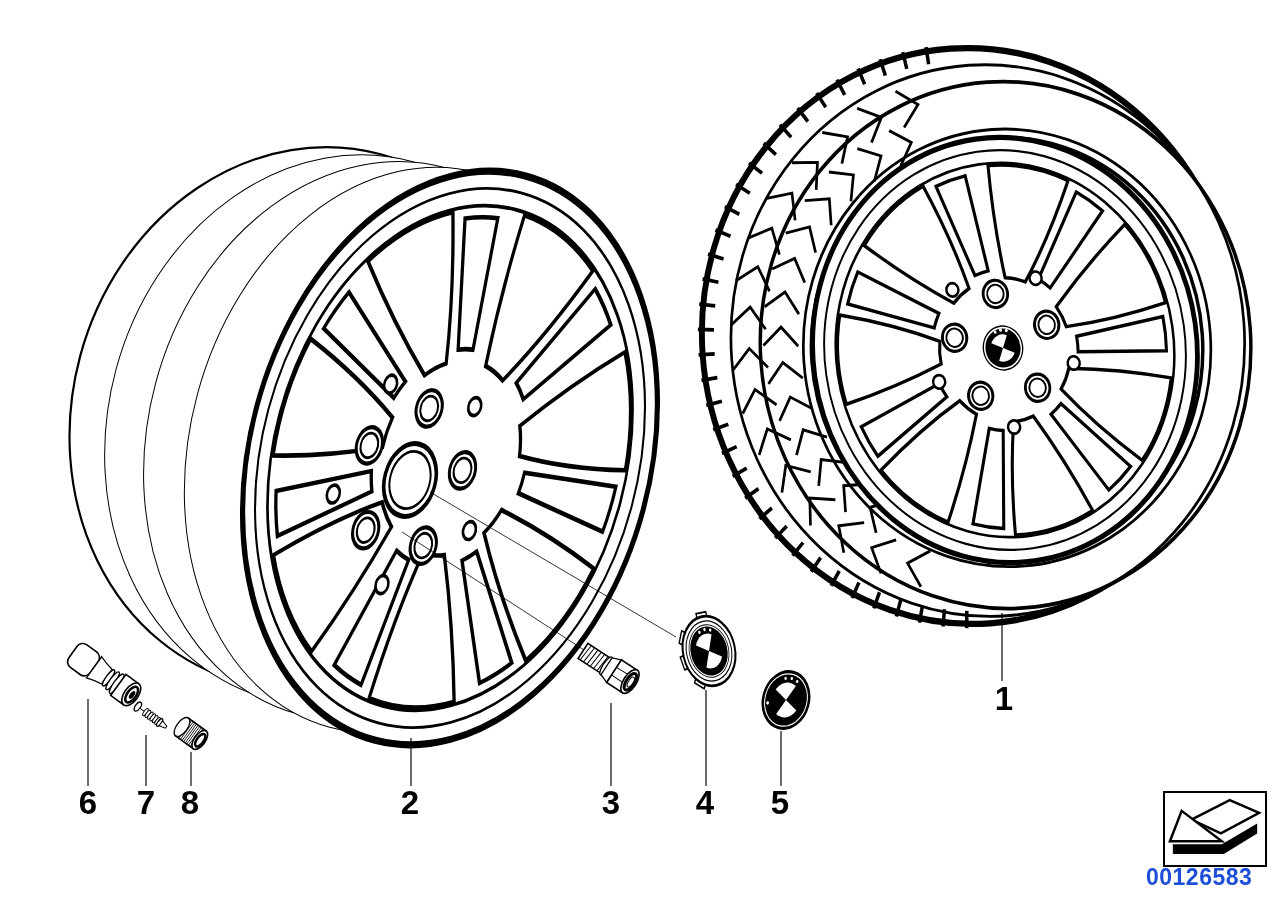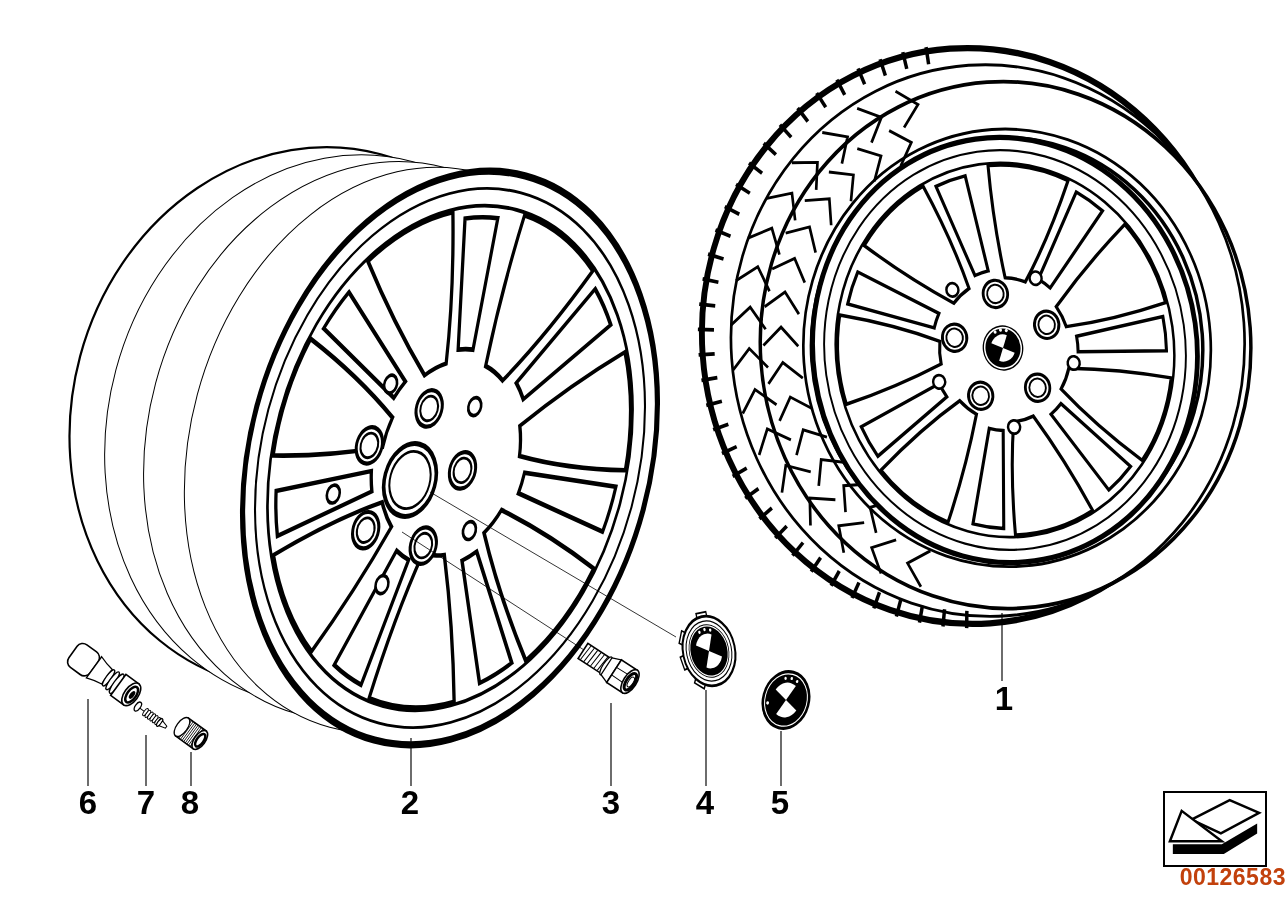--- a/index.html
+++ b/index.html
@@ -19,22 +19,22 @@
     position:absolute; transform:translate(-50%,-50%);
     font-size:33px; font-weight:bold; color:#000; line-height:1;
     user-select:none; cursor:pointer;
   }
   .stamp-box {
     position:absolute; left:1163px; top:791px; width:100px; height:72px;
     border:2.5px solid #000; background:#fff; box-sizing:content-box;
   }
   .stamp-number {
     position:absolute; left:1146px; top:864px; width:140px;
-    text-align:right; font-size:23px; font-weight:bold;
-    letter-spacing:0.5px; color:#c2410c;
+    text-align:left; font-size:23px; font-weight:bold;
+    letter-spacing:0.5px; color:#1d4ed8;
   }
 </style>
 </head>
 <body>
 
 <div class="canvas">
 
 <svg class="art ve" width="1288" height="910" viewBox="0 0 1288 910">
   <defs>
     <path id="slotA" class="fw s16" d="M5.3,-33.6 Q3.1,-59.9 4.6,-86.9 A87,87 0 0 1 44.8,-74.6 Q30.7,-49.2 15.4,-30.3 A34,34 0 0 0 5.3,-33.6 Z"></path>

